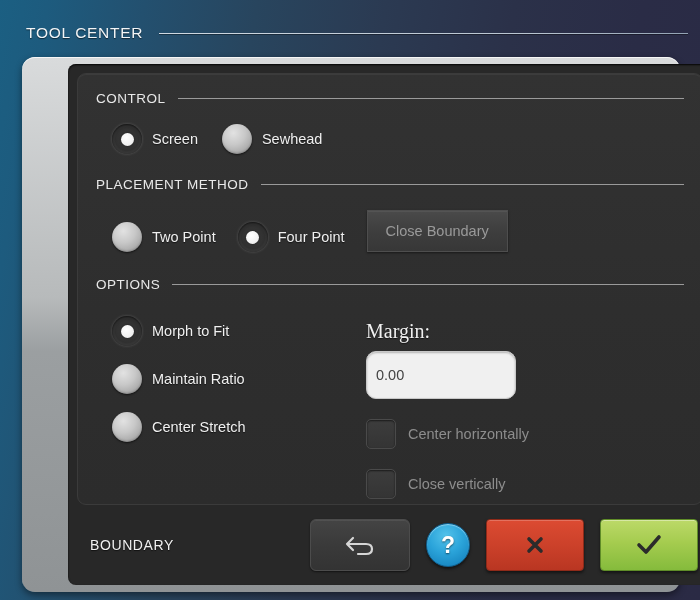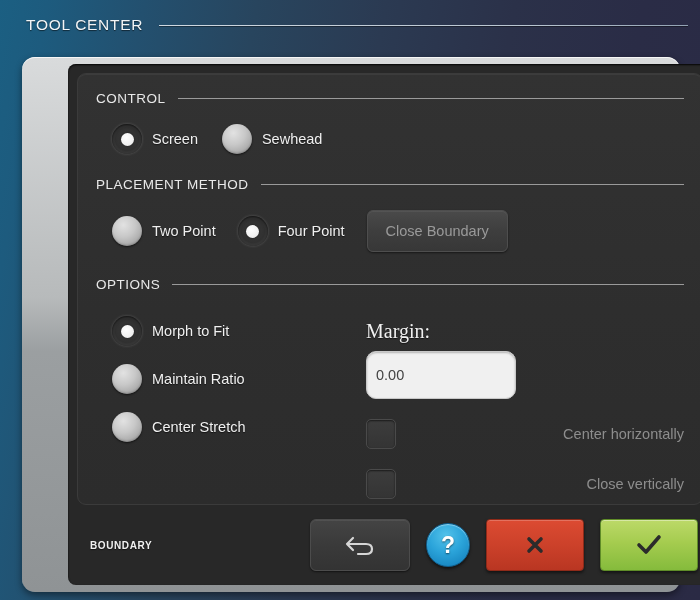--- a/index.html
+++ b/index.html
@@ -20,21 +20,21 @@
         #2b3a52 48%,
         #2b3149 64%,
         #2a2c46 80%,
         #2a2a44 100%);
     position: relative;
   }
 
   
   #titlebar {
     position: absolute;
-    top: 4px; left: 0;
+    top: 12px; left: 0;
     width: 700px;
     height: 42px;
     display: flex;
     align-items: center;
     padding-left: 26px;
   }
   #titlebar .title-text {
     color: #f2f5f7;
     font-size: 15.5px;
     letter-spacing: 0.7px;
@@ -104,21 +104,21 @@
   .section-head .rule {
     flex: 1;
     height: 1px;
     margin-left: 12px;
     background: #9a9a9a;
   }
 
   
   .radio-row {
     display: flex;
-    align-items: center;
+    align-items: flex-end;
     margin-top: 16px;
   }
   .radio-item {
     display: flex;
     align-items: center;
     cursor: pointer;
   }
   .radio-dot {
     width: 30px;
     height: 30px;
@@ -150,21 +150,21 @@
     margin-left: 10px;
     white-space: nowrap;
     text-shadow: 0 1px 1px rgba(0,0,0,0.6);
   }
 
   
   .flat-button {
     margin-left: 22px;
     height: 42px;
     padding: 0 18px;
-    border-radius: 6px;
+    border-radius: 0;
     display: flex;
     align-items: center;
     justify-content: center;
     background: linear-gradient(to bottom, #4a4a4a 0%, #3e3e3e 50%, #373737 100%);
     border: 1px solid #4e4e4e;
     color: #9a9a9a;
     font-size: 14.5px;
     white-space: nowrap;
     cursor: default;
     box-shadow: 0 1px 2px rgba(0,0,0,0.5), inset 0 1px 0 rgba(255,255,255,0.06);
@@ -202,21 +202,20 @@
     padding: 0 9px;
     box-shadow: inset 0 1px 2px rgba(0,0,0,0.25);
     outline: none;
   }
 
   .check-row {
     display: flex;
     align-items: center;
     margin-top: 20px;
     cursor: default;
-    justify-content: space-between;
   }
   .checkbox {
     width: 30px;
     height: 30px;
     flex: 0 0 30px;
     border-radius: 5px;
     background: linear-gradient(to bottom, #3d3d3d 0%, #343434 100%);
     border: 1px solid #4a4a4a;
     box-shadow: inset 0 1px 2px rgba(0,0,0,0.6);
   }
@@ -233,24 +232,23 @@
     left: 0;
     bottom: 0;
     width: 100%;
     height: 80px;
     display: flex;
     align-items: center;
     padding: 0 14px 0 22px;
   }
   #boundary-label {
     color: #f0f0f0;
-    font-size: 10px;
+    font-size: 14px;
     letter-spacing: 0.6px;
     text-shadow: 0 1px 1px rgba(0,0,0,0.6);
-    font-weight: bold;
   }
   #bottombar .spacer { flex: 1; }
 
   .btn {
     display: flex;
     align-items: center;
     justify-content: center;
     cursor: pointer;
   }
   .btn-undo {

